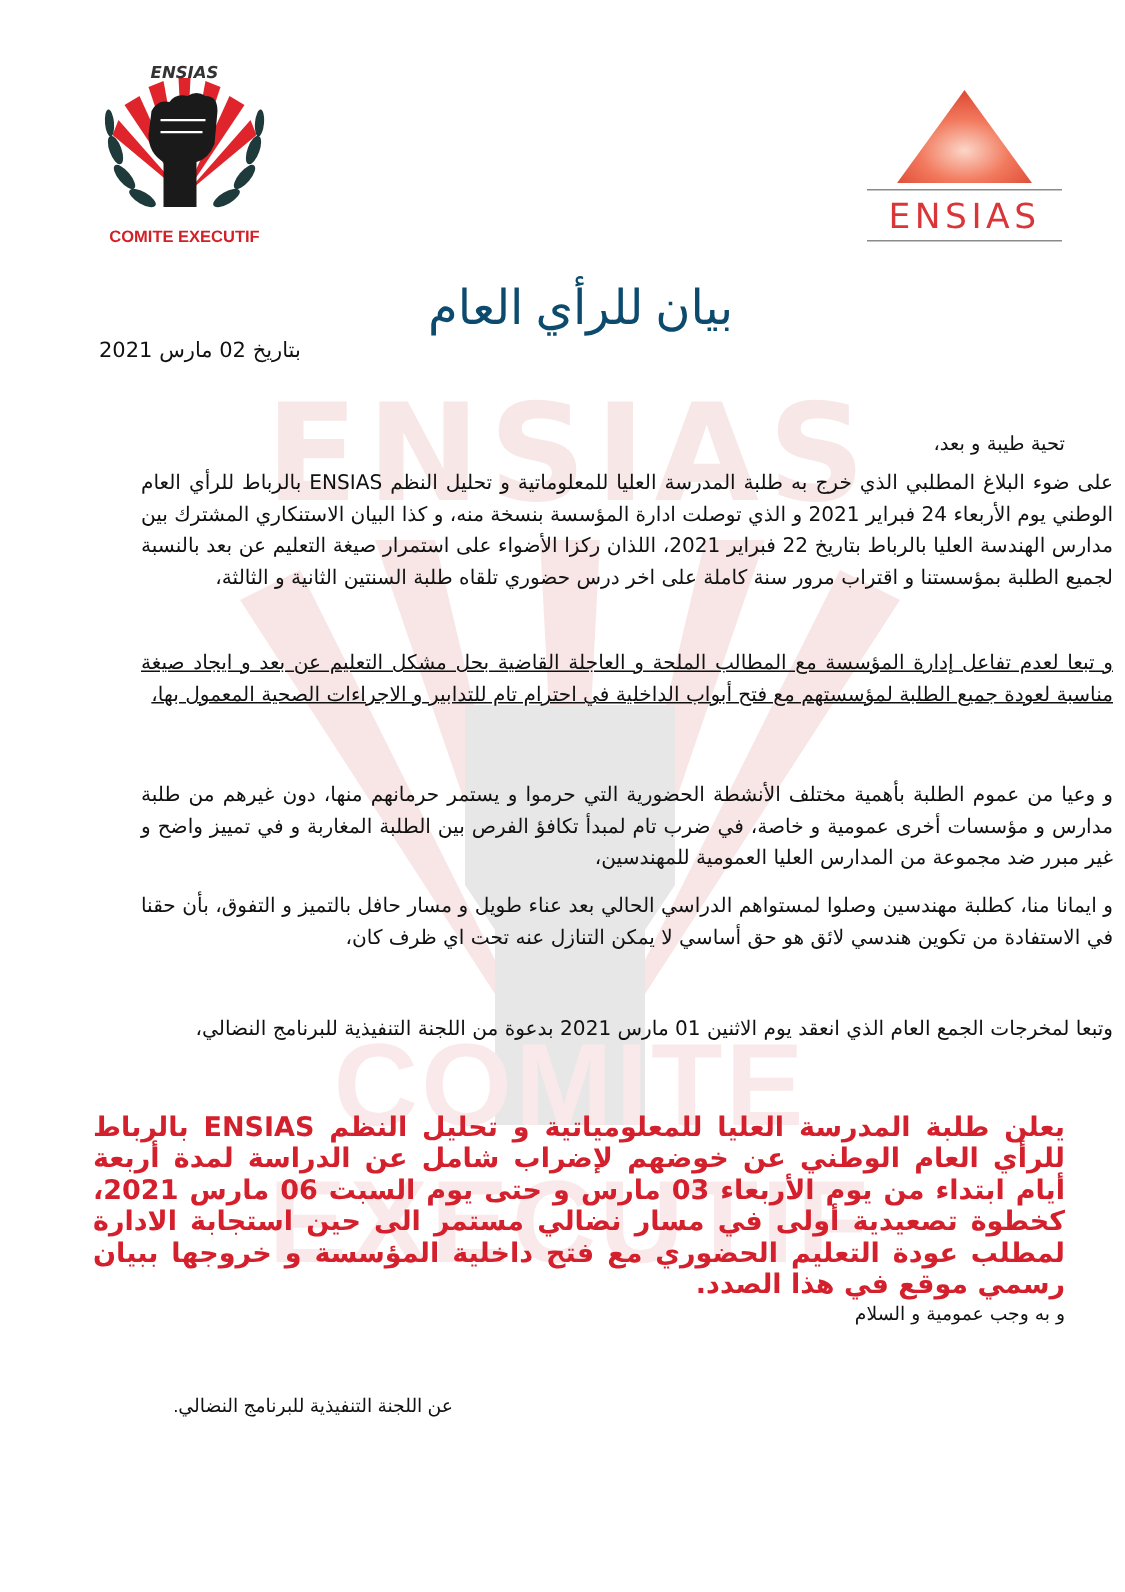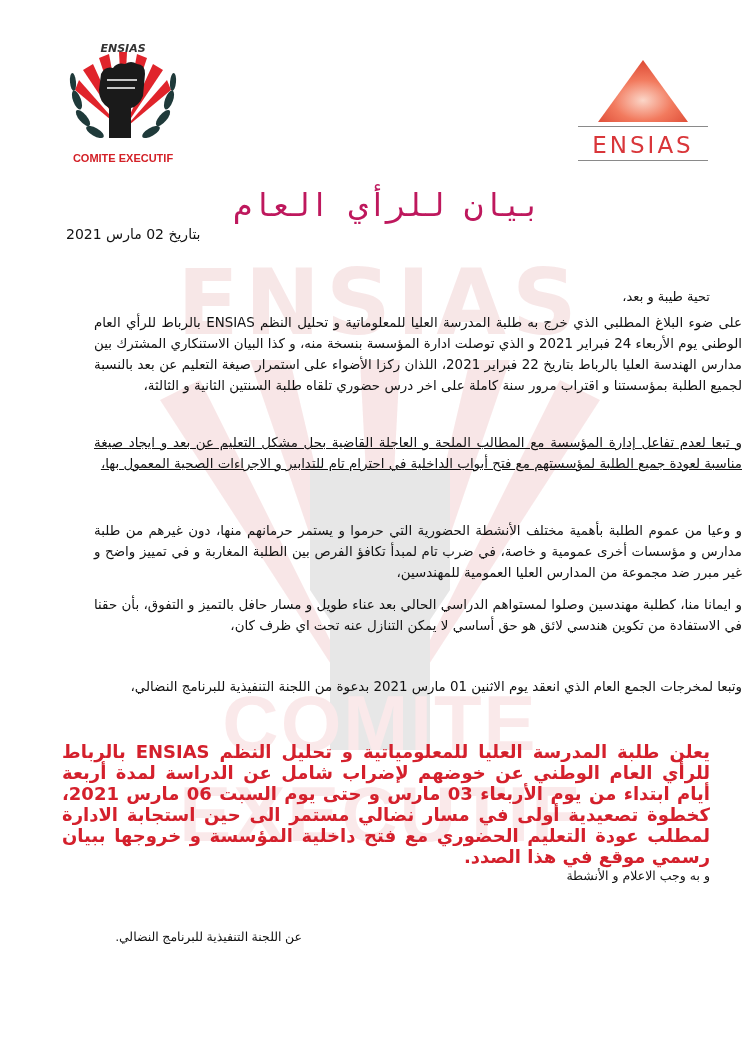--- a/index.html
+++ b/index.html
@@ -12,21 +12,21 @@
     .watermark svg { position: absolute; left: 40px; top: 110px; }
 
     
     .logo-left { position: absolute; left: 63px; top: 40px; width: 120px; height: 122px; z-index: 1; }
     .logo-left-text { position: absolute; left: 0; right: 0; bottom: -2px; text-align: center; font-family: "Liberation Sans", sans-serif; font-weight: bold; font-size: 11px; color: #d32027; }
     .logo-right { position: absolute; left: 576px; top: 58px; width: 134px; height: 104px; z-index: 1; }
     .logo-right-rule { position: absolute; left: 2px; right: 2px; height: 1px; background: #8a8a8a; }
     .logo-right-text { position: absolute; left: 0; right: 0; top: 74px; text-align: center; font-family: "DejaVu Sans", sans-serif; font-size: 23px; color: #d9363a; letter-spacing: 3px; }
 
     
-    .doc-title { position: absolute; left: 0; right: 0; top: 186px; text-align: center; font-family: Liberation Mono, monospace; font-size: 32px; color: #be185d; z-index: 1; padding-left: 24px; }
+    .doc-title { position: absolute; left: 0; right: 0; top: 186px; text-align: center; font-family: Liberation Serif, serif; font-size: 32px; color: #0c4a6e; z-index: 1; padding-left: 24px; }
     .doc-date { position: absolute; left: 66px; top: 226px; font-size: 14px; direction: rtl; z-index: 1; }
 
     
     .content { position: absolute; left: 62px; width: 648px; z-index: 1; direction: rtl; text-align: justify; }
     .para { font-size: 13.4px; line-height: 21px; margin-left: 32px; }
     .greeting { top: 289px; font-size: 13px; }
     .p1 { top: 312px; }
     .p2 { top: 432px; text-decoration: underline; }
     .p3 { top: 520px; }
     .p4 { top: 594px; }
@@ -104,14 +104,14 @@
 <div class="doc-title">بيان للرأي العام</div>
 <div class="doc-date">بتاريخ 02 مارس 2021</div>
 
 <div class="content greeting">تحية طيبة و بعد،</div>
 <div class="content para p1">على ضوء البلاغ المطلبي الذي خرج به طلبة المدرسة العليا للمعلوماتية و تحليل النظم ENSIAS بالرباط للرأي العام الوطني يوم الأربعاء 24 فبراير 2021 و الذي توصلت ادارة المؤسسة بنسخة منه، و كذا البيان الاستنكاري المشترك بين مدارس الهندسة العليا بالرباط بتاريخ 22 فبراير 2021، اللذان ركزا الأضواء على استمرار صيغة التعليم عن بعد بالنسبة لجميع الطلبة بمؤسستنا و اقتراب مرور سنة كاملة على اخر درس حضوري تلقاه طلبة السنتين الثانية و الثالثة،</div>
 <div class="content para p2">و تبعا لعدم تفاعل إدارة المؤسسة مع المطالب الملحة و العاجلة القاضية بحل مشكل التعليم عن بعد و ايجاد صيغة مناسبة لعودة جميع الطلبة لمؤسستهم مع فتح أبواب الداخلية في احترام تام للتدابير و الاجراءات الصحية المعمول بها،</div>
 <div class="content para p3">و وعيا من عموم الطلبة بأهمية مختلف الأنشطة الحضورية التي حرموا و يستمر حرمانهم منها، دون غيرهم من طلبة مدارس و مؤسسات أخرى عمومية و خاصة، في ضرب تام لمبدأ تكافؤ الفرص بين الطلبة المغاربة و في تمييز واضح و غير مبرر ضد مجموعة من المدارس العليا العمومية للمهندسين،</div>
 <div class="content para p4">و ايمانا منا، كطلبة مهندسين وصلوا لمستواهم الدراسي الحالي بعد عناء طويل و مسار حافل بالتميز و التفوق، بأن حقنا في الاستفادة من تكوين هندسي لائق هو حق أساسي لا يمكن التنازل عنه تحت اي ظرف كان،</div>
 <div class="content para p5">وتبعا لمخرجات الجمع العام الذي انعقد يوم الاثنين 01 مارس 2021 بدعوة من اللجنة التنفيذية للبرنامج النضالي،</div>
 <div class="content p6">يعلن طلبة المدرسة العليا للمعلومياتية و تحليل النظم ENSIAS بالرباط للرأي العام الوطني عن خوضهم لإضراب شامل عن الدراسة لمدة أربعة أيام ابتداء من يوم الأربعاء 03 مارس و حتى يوم السبت 06 مارس 2021، كخطوة تصعيدية أولى في مسار نضالي مستمر الى حين استجابة الادارة لمطلب عودة التعليم الحضوري مع فتح داخلية المؤسسة و خروجها ببيان رسمي موقع في هذا الصدد.</div>
-<div class="content closing">و به وجب الاعلام و الأنشطة</div>
+<div class="content closing">و به وجب عمومية و السلام</div>
 <div class="signature">عن اللجنة التنفيذية للبرنامج النضالي.</div>
 
 </body></html>

